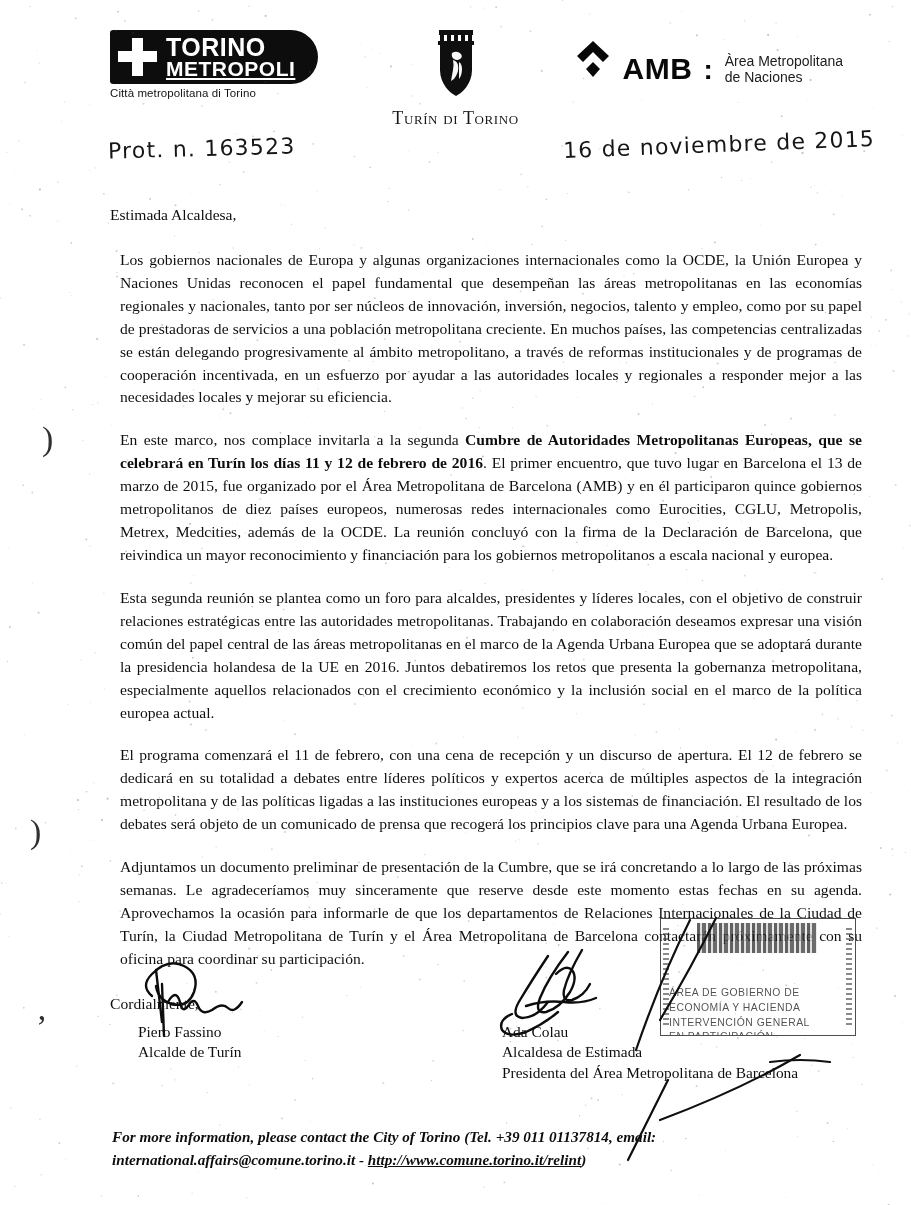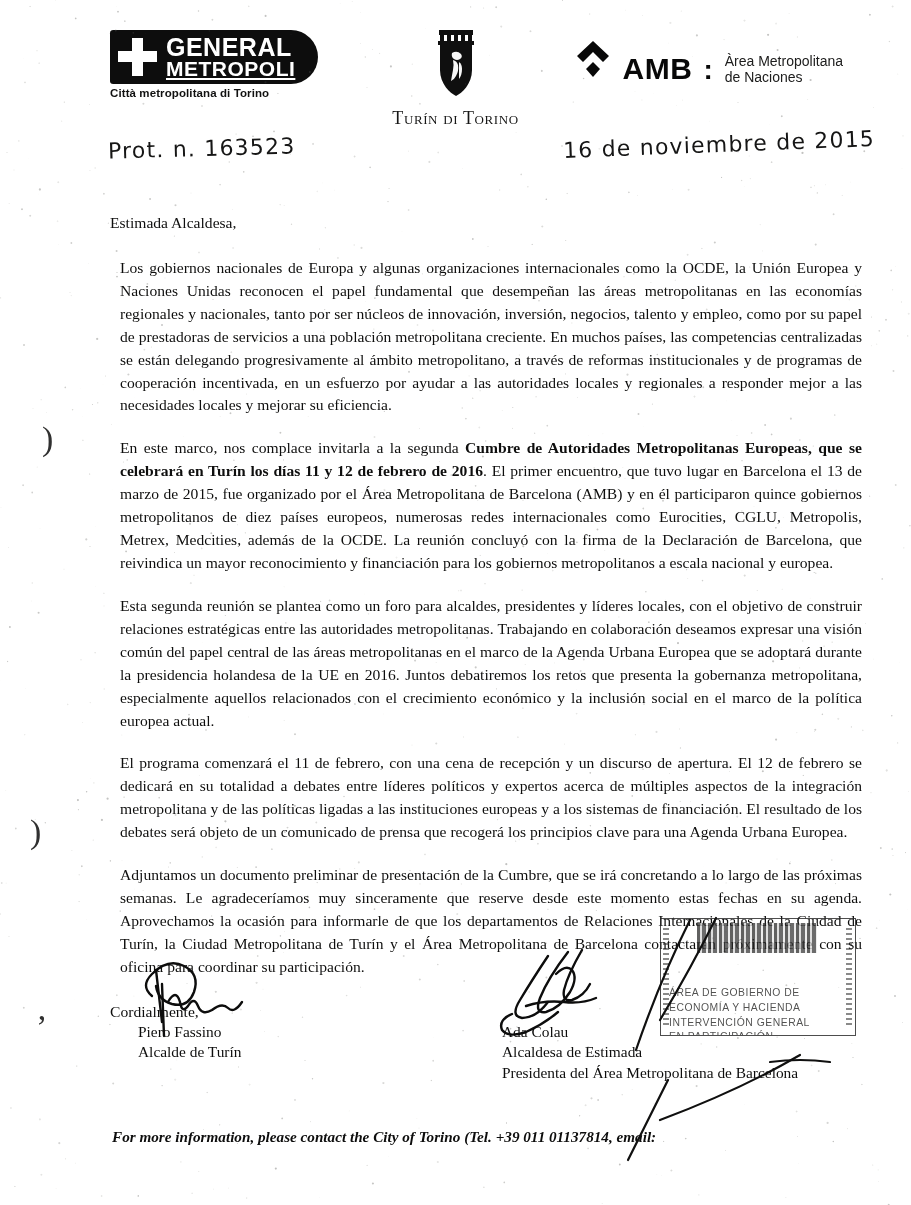--- a/index.html
+++ b/index.html
@@ -78,21 +78,21 @@
     font-family: "Liberation Sans", sans-serif;
     font-weight: bold;
     letter-spacing: .5px;
     padding-left: 2px;
   }
   .tl-words .l1 { font-size: 25px; display: block; }
   .tl-words .l2 { font-size: 21px; display: block; text-decoration: underline; }
   .tl-sub {
     margin-top: 3px;
     font-family: "Liberation Sans", sans-serif;
-    font-weight: bold;
+    font-weight: normal;
     font-size: 11.5px;
     color: #151515;
     letter-spacing: .1px;
   }
 
   
   .crest-wrap {
     position: absolute;
     left: 0; right: 0;
     top: 0;
@@ -165,21 +165,21 @@
     position: absolute;
     right: 36px;
     top: 0px;
     transform: rotate(-2.2deg);
   }
 
   
   .body-text {
     position: absolute;
     left: 110px;
-    top: 212px;
+    top: 204px;
     width: 752px;
     font-size: 15.6px;
     line-height: 1.47;
     color: #121212;
     text-align: justify;
     text-justify: inter-word;
   }
   .greeting {
     margin: 0 0 22px 0;
     text-align: left;
@@ -297,21 +297,21 @@
 <body>
 
 <div class="page">
 
   <div class="header">
 
     <div class="torino-logo">
       <div class="tl-pill">
         <div class="tl-cross"></div>
         <div class="tl-words">
-          <span class="l1">GENERAL</span>
+          <span class="l1">TORINO</span>
           <span class="l2">METROPOLI</span>
         </div>
       </div>
       <div class="tl-sub">Città metropolitana di Torino</div>
     </div>
 
     <div class="crest-wrap">
       <div class="crest">
         <svg width="60" height="74" viewBox="0 0 60 74">
 
@@ -430,20 +430,21 @@
       <path d="M690 920 Q660 980 636 1050"></path>
       <path d="M716 918 Q690 970 660 1020"></path>
       <path d="M800 1055 Q740 1090 660 1120"></path>
       <path d="M668 1080 L628 1160"></path>
       <path d="M770 1062 Q800 1058 830 1062"></path>
     </g>
   </svg>
 
   <div class="footer">
     <div>For more information, please contact the City of Torino (Tel. +39 011 01137814, email:</div>
+    <div><span>international.affairs@comune.torino.it - </span><span class="url">http://www.comune.torino.it/relint</span><span>)</span></div>
   </div>
 
   <span class="hole hole-1">)</span>
   <span class="hole hole-2">)</span>
   <span class="hole hole-3">’</span>
 
   <svg class="speckle" width="911" height="1205">
     <g fill="#5a5a5a" id="dots">
         <circle cx="649.6" cy="362.1" r="0.39" opacity="0.68"></circle>
         <circle cx="75.7" cy="18.4" r="0.87" opacity="0.68"></circle>

